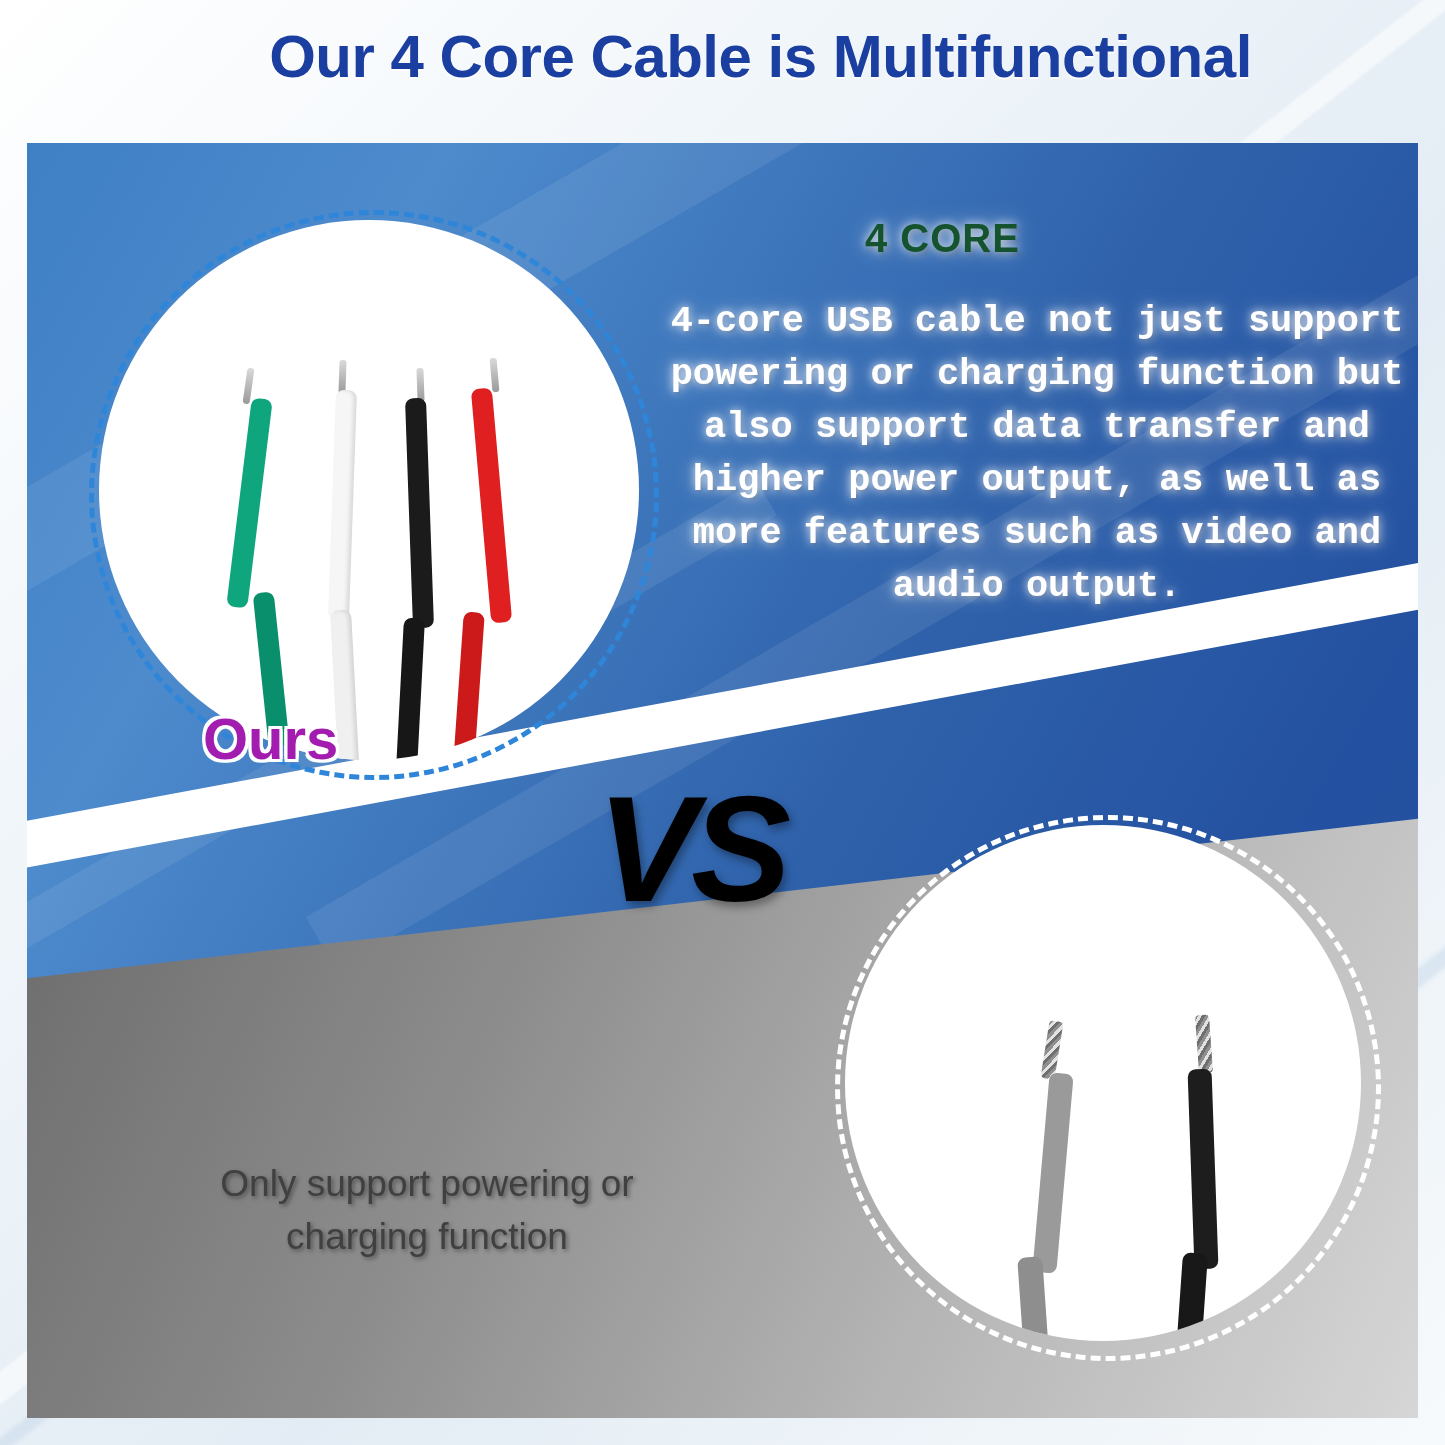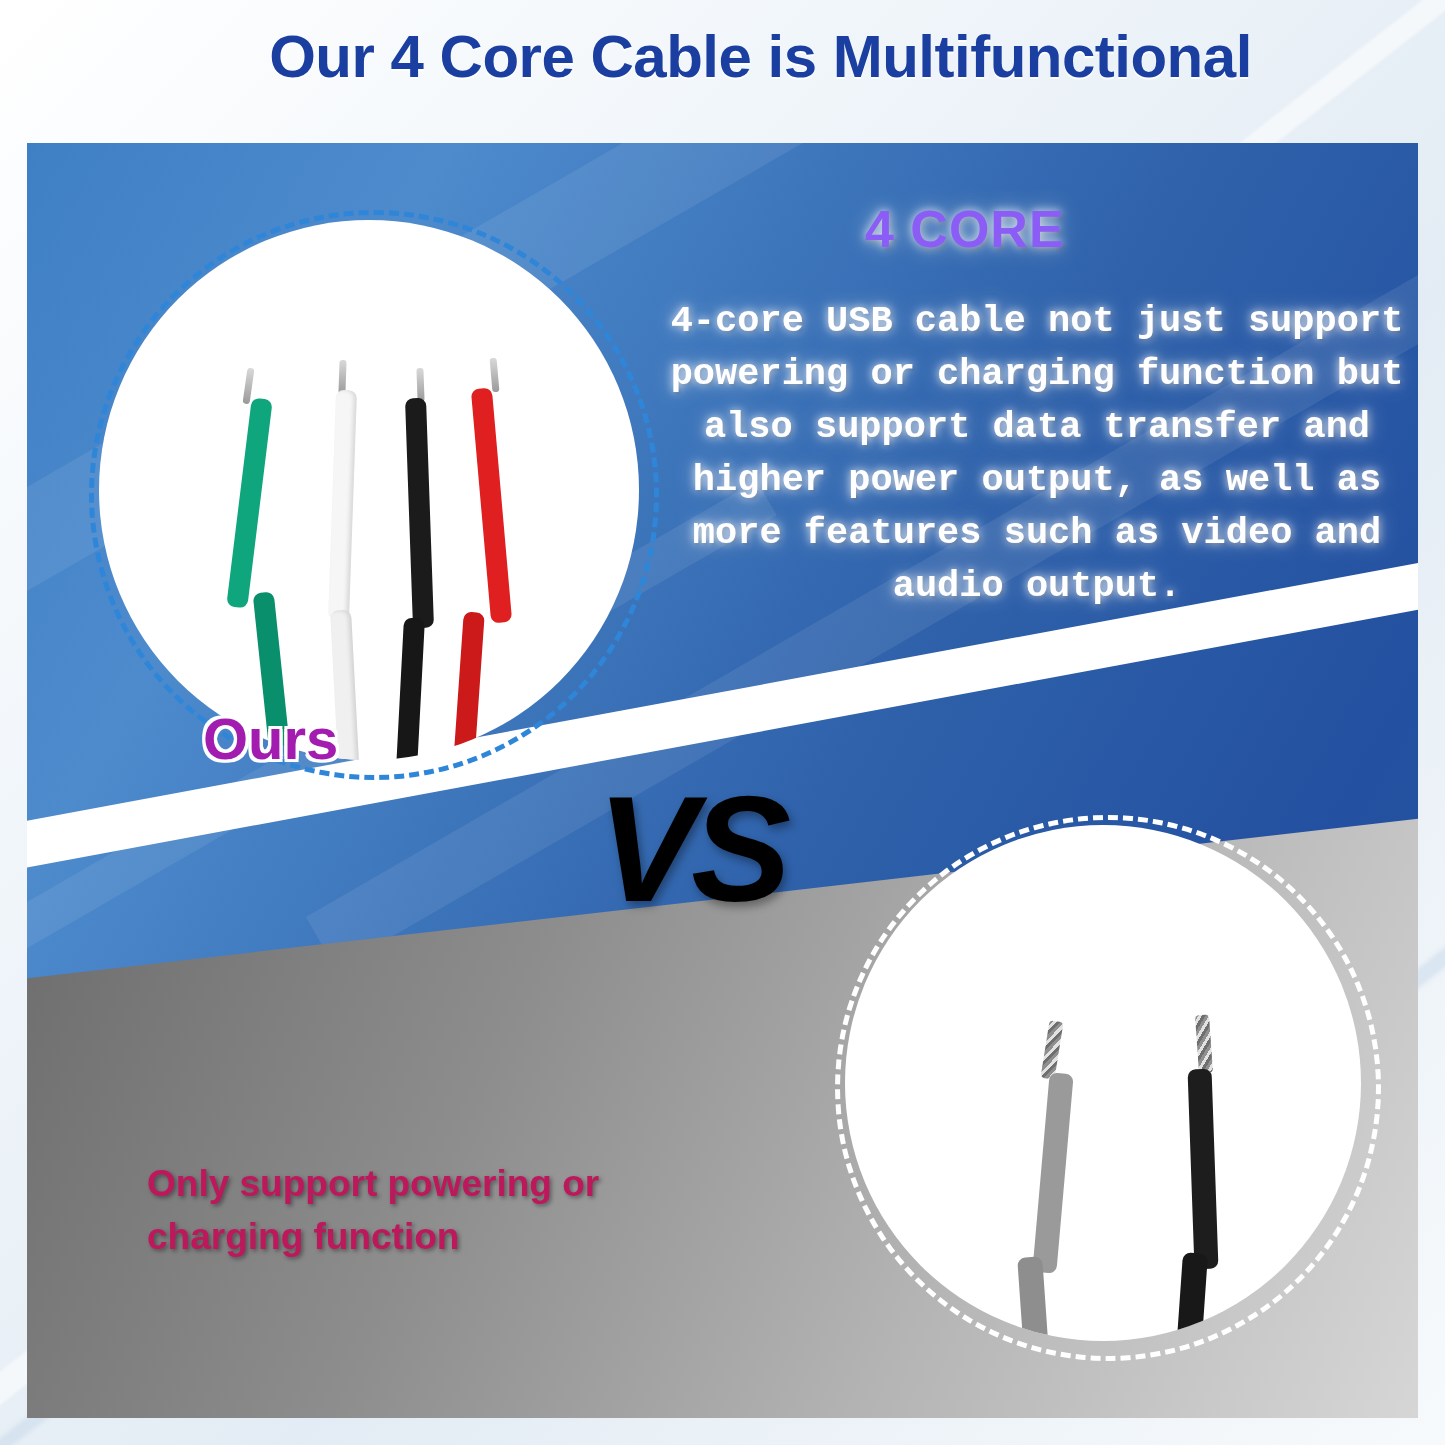--- a/index.html
+++ b/index.html
@@ -141,24 +141,24 @@
     z-index: 6;
     text-shadow:
       -3px -3px 0 #fff, 3px -3px 0 #fff, -3px 3px 0 #fff, 3px 3px 0 #fff,
       0 3px 0 #fff, 0 -3px 0 #fff, 3px 0 0 #fff, -3px 0 0 #fff;
   }
 
   
   .four-core-head {
     position: absolute;
     left: 838px;
-    top: 56px;
-    font-size: 52px;
-    font-weight: bold;
-    color: #8b5cf6;
+    top: 73px;
+    font-size: 40px;
+    font-weight: bold;
+    color: #14532d;
     letter-spacing: 1px;
     z-index: 6;
     text-shadow: 0 0 10px rgba(255,255,255,0.85), 0 0 22px rgba(255,255,255,0.55), 2px 3px 4px rgba(0,0,0,0.25);
   }
   .four-core-body {
     position: absolute;
     left: 630px;
     top: 152px;
     width: 760px;
     font-size: 37px;
@@ -195,25 +195,25 @@
     color: #ffffff;
     letter-spacing: 1px;
     z-index: 6;
     text-shadow: 2px 3px 5px rgba(0,0,0,0.45), 0 0 12px rgba(255,255,255,0.35);
   }
   .two-core-body {
     position: absolute;
     left: 120px;
     top: 1015px;
     width: 560px;
-    text-align: left;
+    text-align: center;
     font-size: 37px;
     line-height: 1.42;
-    font-weight: bold;
-    color: #be185d;
+    font-weight: normal;
+    color: #404040;
     z-index: 6;
     text-shadow: 2px 2px 4px rgba(0,0,0,0.4);
   }
 
   
   .circle-two {
     position: absolute;
     left: 818px;
     top: 682px;
     width: 516px;

